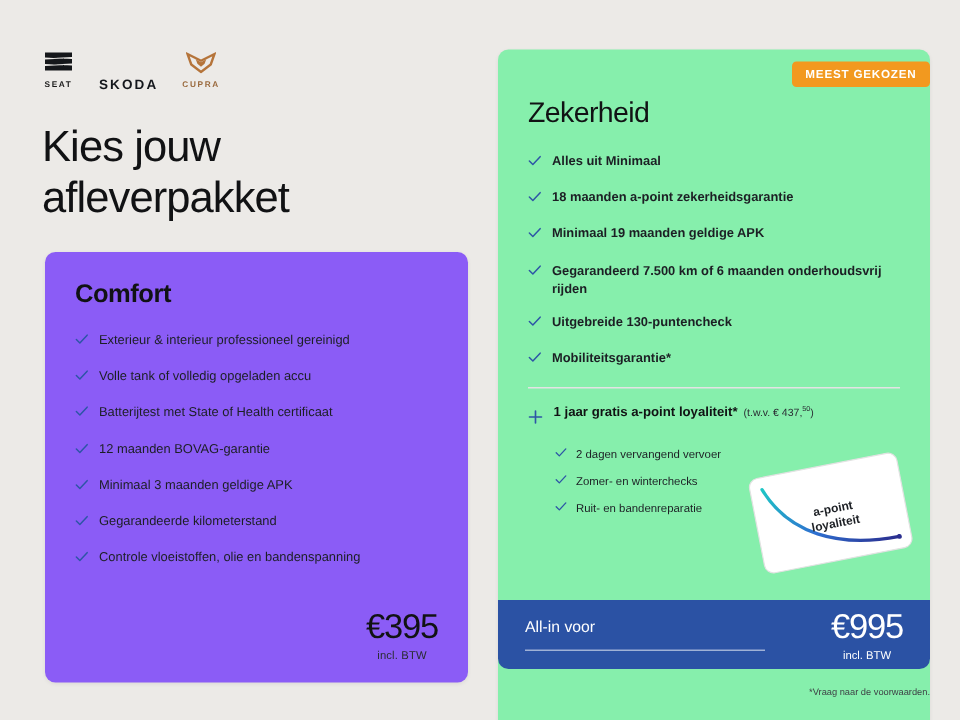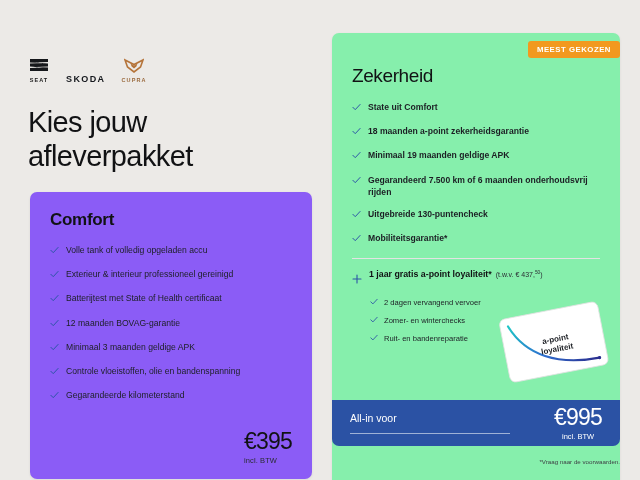--- a/index.html
+++ b/index.html
@@ -5,21 +5,21 @@
   * { box-sizing: border-box; margin: 0; padding: 0; }
   html, body {
     width: 640px; height: 480px;
     background: #eceae7;
     font-family: "Liberation Sans", sans-serif;
     overflow: hidden;
   }
   #root { position: relative; width: 640px; height: 480px; }
 
   
-  .left-col { position: absolute; left: 0; top: 0; width: 322px; height: 408px; margin-top: 24px; }
+  .left-col { position: absolute; left: 0; top: 0; width: 322px; height: 408px; }
 
   .brand-bar {
     position: absolute; left: 28px; top: 34px;
     display: flex; align-items: flex-end; gap: 16px;
   }
   .brand { display: flex; flex-direction: column; align-items: center; line-height: 1; }
   .brand-mark { display: block; }
   .brand-word {
     font-size: 5.5px; letter-spacing: 1.1px; font-weight: 700;
     margin-top: 2px; color: #1a1a1a;
@@ -52,21 +52,21 @@
   .feature-item {
     display: flex; align-items: flex-start; gap: 7px;
     margin-bottom: 10px;
     font-size: 8.6px; line-height: 1.42; color: #1c1f24;
   }
   .feature-item:last-child { margin-bottom: 0; }
   .check-icon { flex: 0 0 auto; margin-top: 2px; }
   .feature-text { flex: 1 1 auto; max-width: 215px; }
 
   .price-block {
-    position: absolute; right: 20px; bottom: 14px; text-align: left;
+    position: absolute; right: 20px; bottom: 14px; text-align: center;
   }
   .price-amount {
     font-size: 23px; font-weight: 400; color: #111214; letter-spacing: -0.8px;
     line-height: 1;
   }
   .price-vat {
     font-size: 7.5px; color: #2a2d33; margin-top: 3px; letter-spacing: 0.1px;
   }
 
   
@@ -192,36 +192,36 @@
     <div class="comfort-card">
       <div class="card-title">Comfort</div>
 
       <ul class="feature-list">
         <li class="feature-item">
           <span class="check-icon">
             <svg width="9" height="9" viewBox="0 0 10 10">
                 <path d="M1 4.8 L3.6 7.4 L9 1.6" fill="none" stroke="#2d55a6" stroke-width="1.1" stroke-linecap="round" stroke-linejoin="round"></path>
               </svg>
           </span>
+          <span class="feature-text">Exterieur &amp; interieur professioneel gereinigd</span>
+        </li>
+        <li class="feature-item">
+          <span class="check-icon">
+            <svg width="9" height="9" viewBox="0 0 10 10">
+                <path d="M1 4.8 L3.6 7.4 L9 1.6" fill="none" stroke="#2d55a6" stroke-width="1.1" stroke-linecap="round" stroke-linejoin="round"></path>
+              </svg>
+          </span>
           <span class="feature-text">Volle tank of volledig opgeladen accu</span>
         </li>
         <li class="feature-item">
           <span class="check-icon">
             <svg width="9" height="9" viewBox="0 0 10 10">
                 <path d="M1 4.8 L3.6 7.4 L9 1.6" fill="none" stroke="#2d55a6" stroke-width="1.1" stroke-linecap="round" stroke-linejoin="round"></path>
               </svg>
           </span>
-          <span class="feature-text">Exterieur &amp; interieur professioneel gereinigd</span>
-        </li>
-        <li class="feature-item">
-          <span class="check-icon">
-            <svg width="9" height="9" viewBox="0 0 10 10">
-                <path d="M1 4.8 L3.6 7.4 L9 1.6" fill="none" stroke="#2d55a6" stroke-width="1.1" stroke-linecap="round" stroke-linejoin="round"></path>
-              </svg>
-          </span>
           <span class="feature-text">Batterijtest met State of Health certificaat</span>
         </li>
         <li class="feature-item">
           <span class="check-icon">
             <svg width="9" height="9" viewBox="0 0 10 10">
                 <path d="M1 4.8 L3.6 7.4 L9 1.6" fill="none" stroke="#2d55a6" stroke-width="1.1" stroke-linecap="round" stroke-linejoin="round"></path>
               </svg>
           </span>
           <span class="feature-text">12 maanden BOVAG-garantie</span>
         </li>
@@ -232,29 +232,29 @@
               </svg>
           </span>
           <span class="feature-text">Minimaal 3 maanden geldige APK</span>
         </li>
         <li class="feature-item">
           <span class="check-icon">
             <svg width="9" height="9" viewBox="0 0 10 10">
                 <path d="M1 4.8 L3.6 7.4 L9 1.6" fill="none" stroke="#2d55a6" stroke-width="1.1" stroke-linecap="round" stroke-linejoin="round"></path>
               </svg>
           </span>
+          <span class="feature-text">Gegarandeerde kilometerstand</span>
+        </li>
+        <li class="feature-item">
+          <span class="check-icon">
+            <svg width="9" height="9" viewBox="0 0 10 10">
+                <path d="M1 4.8 L3.6 7.4 L9 1.6" fill="none" stroke="#2d55a6" stroke-width="1.1" stroke-linecap="round" stroke-linejoin="round"></path>
+              </svg>
+          </span>
           <span class="feature-text">Controle vloeistoffen, olie en bandenspanning</span>
-        </li>
-        <li class="feature-item">
-          <span class="check-icon">
-            <svg width="9" height="9" viewBox="0 0 10 10">
-                <path d="M1 4.8 L3.6 7.4 L9 1.6" fill="none" stroke="#2d55a6" stroke-width="1.1" stroke-linecap="round" stroke-linejoin="round"></path>
-              </svg>
-          </span>
-          <span class="feature-text">Gegarandeerde kilometerstand</span>
         </li>
       </ul>
 
       <div class="price-block">
         <div class="price-amount">€395</div>
         <div class="price-vat">incl. BTW</div>
       </div>
     </div>
   </div>
 
@@ -265,21 +265,21 @@
 
       <div class="zeker-title">Zekerheid</div>
 
       <ul class="zeker-list">
         <li class="zeker-item">
           <span class="check-icon">
             <svg width="9" height="9" viewBox="0 0 10 10">
                 <path d="M1 4.8 L3.6 7.4 L9 1.6" fill="none" stroke="#2d55a6" stroke-width="1.1" stroke-linecap="round" stroke-linejoin="round"></path>
               </svg>
           </span>
-          <span class="feature-text">State uit Comfort</span>
+          <span class="feature-text">Alles uit Minimaal</span>
         </li>
         <li class="zeker-item">
           <span class="check-icon">
             <svg width="9" height="9" viewBox="0 0 10 10">
                 <path d="M1 4.8 L3.6 7.4 L9 1.6" fill="none" stroke="#2d55a6" stroke-width="1.1" stroke-linecap="round" stroke-linejoin="round"></path>
               </svg>
           </span>
           <span class="feature-text">18 maanden a-point zekerheidsgarantie</span>
         </li>
         <li class="zeker-item">

